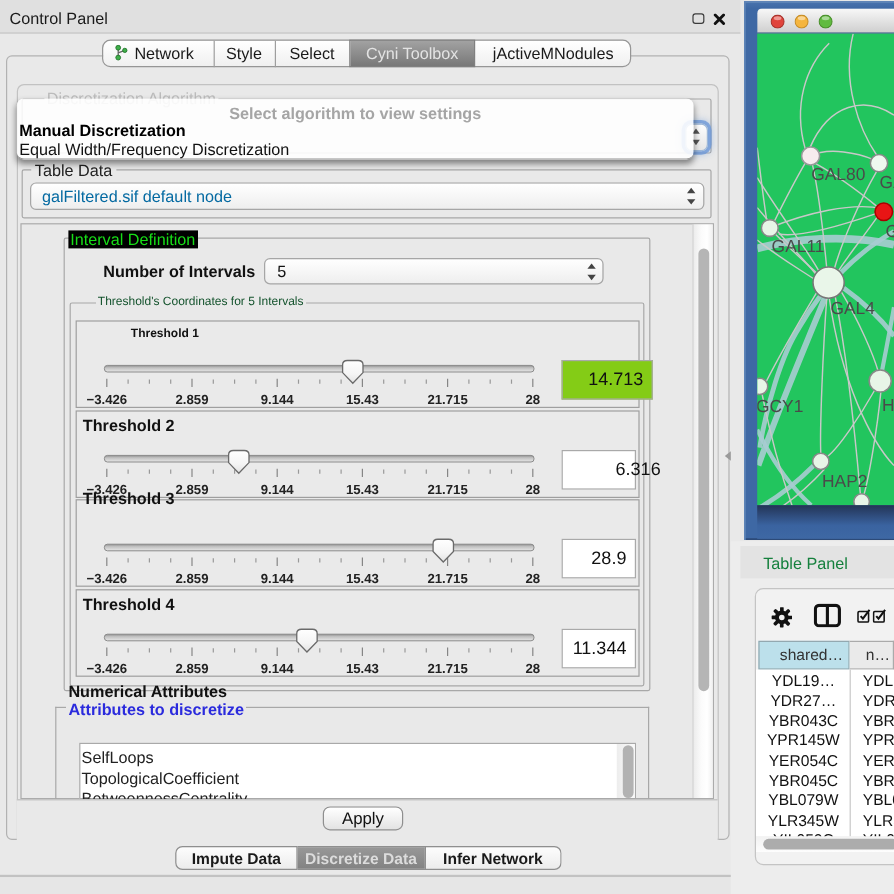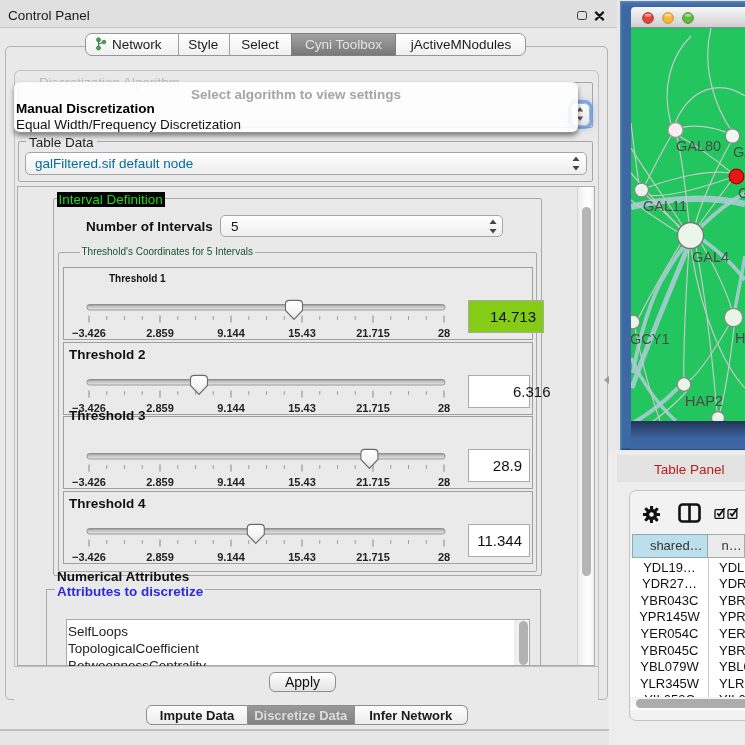--- a/index.html
+++ b/index.html
@@ -331,21 +331,21 @@
         <text x="12" y="172.5" font-size="14.5" fill="#4a4a4a" font-family="Liberation Sans, sans-serif" dominant-baseline="hanging">GAL11</text>
         <text x="61" y="224" font-size="14.5" fill="#4a4a4a" font-family="Liberation Sans, sans-serif" dominant-baseline="hanging">GAL4</text>
         <text x="-1" y="306" font-size="14.5" fill="#4a4a4a" font-family="Liberation Sans, sans-serif" dominant-baseline="hanging">GCY1</text>
         <text x="104" y="305" font-size="14.5" fill="#4a4a4a" font-family="Liberation Sans, sans-serif" dominant-baseline="hanging">H</text>
         <text x="54" y="368" font-size="14.5" fill="#4a4a4a" font-family="Liberation Sans, sans-serif" dominant-baseline="hanging">HAP2</text>
       </svg>
     </div>
 <div class="abs" style="left:631px;top:421px;width:114px;height:28px;background:linear-gradient(#233456,#3a63a0 60%,#3e68a4);"></div>
 <div class="abs" style="left:609px;top:450.5px;width:136px;height:294.5px;background:#ededed;"></div>
 <div class="abs" style="left:617px;top:455px;width:128px;height:27px;background:#e3e3e3;"></div>
-<div class="txt" style="left:654px;top:462px;font-size:13.5px;color:#b91c1c;font-weight:normal;">Table Panel</div>
+<div class="txt" style="left:636px;top:462px;font-size:13.5px;color:#15803d;font-weight:normal;">Table Panel</div>
 <div class="abs" style="left:629px;top:490px;width:124px;height:231px;background:#f2f2f2;border:1.5px solid #c4c4c4;border-radius:7px;"></div>
 <svg class="abs" style="left:642.5px;top:506px;" width="17" height="17" viewBox="0 0 16.2 16.2">
       <g fill="#111">
         <circle cx="8.1" cy="8.1" r="5.4"></circle>
         <rect x="6.7" y="-0.4" width="2.9" height="4.5" rx="1" transform="rotate(0 8.1 8.1)"></rect>
         <rect x="6.7" y="-0.4" width="2.9" height="4.5" rx="1" transform="rotate(45 8.1 8.1)"></rect>
         <rect x="6.7" y="-0.4" width="2.9" height="4.5" rx="1" transform="rotate(90 8.1 8.1)"></rect>
         <rect x="6.7" y="-0.4" width="2.9" height="4.5" rx="1" transform="rotate(135 8.1 8.1)"></rect>
         <rect x="6.7" y="-0.4" width="2.9" height="4.5" rx="1" transform="rotate(180 8.1 8.1)"></rect>
         <rect x="6.7" y="-0.4" width="2.9" height="4.5" rx="1" transform="rotate(225 8.1 8.1)"></rect>

